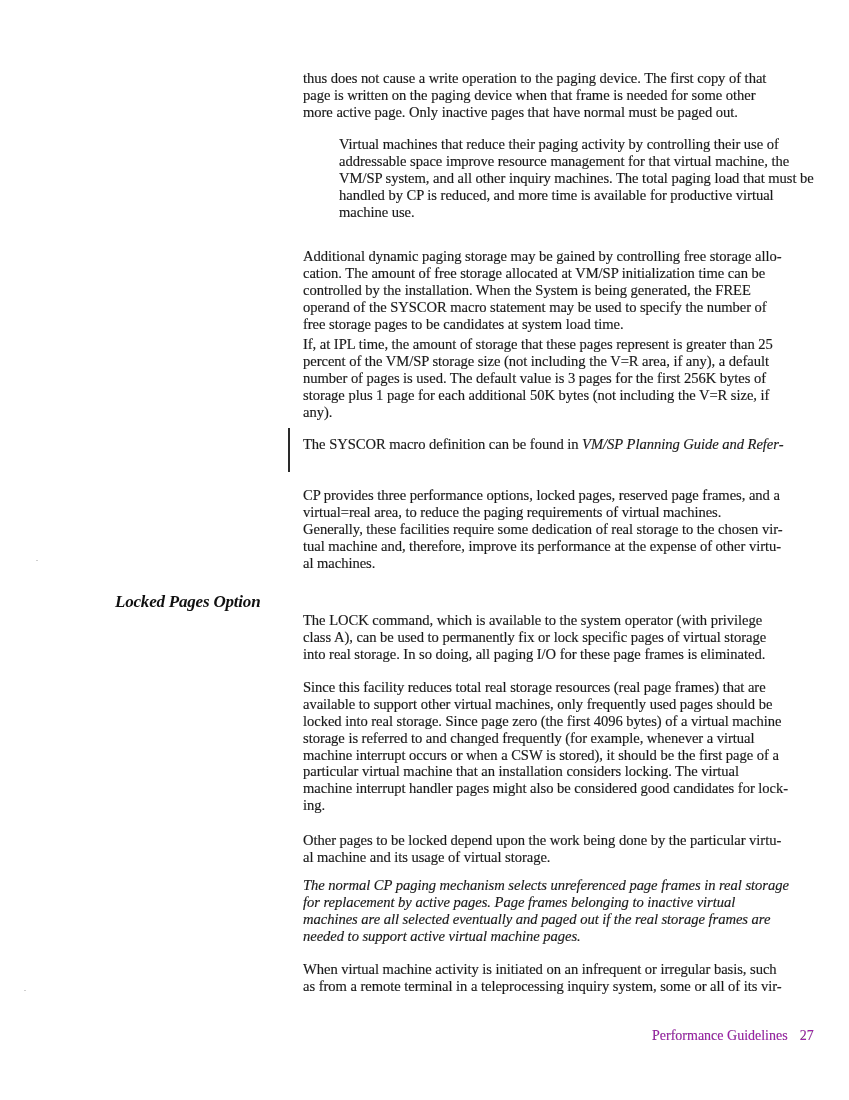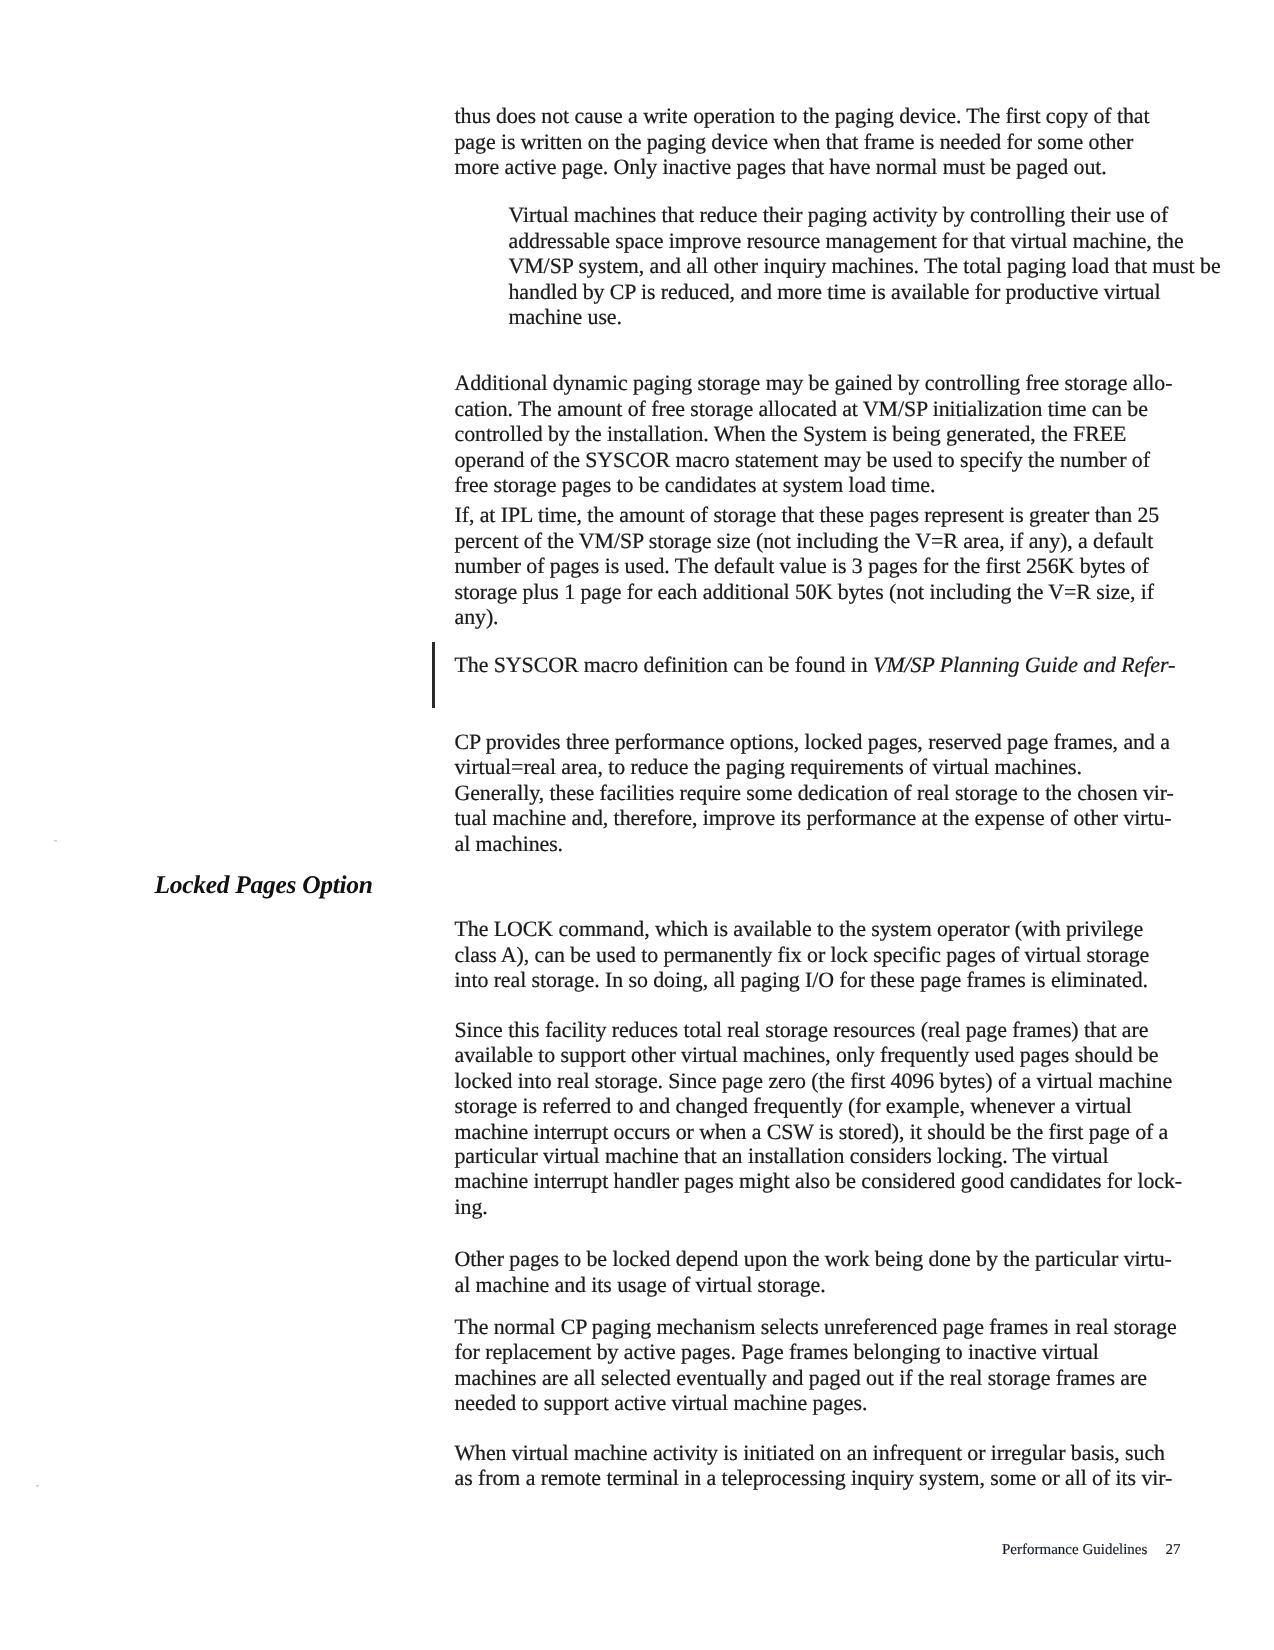--- a/index.html
+++ b/index.html
@@ -51,28 +51,28 @@
     }
     .section-heading {
       position: absolute;
       left: 103px;
       top: 580px;
       font-size: 17px;
       font-weight: bold;
       font-style: italic;
       color: #111;
       letter-spacing: -0.2px;
-      margin: 0;
+      margin: 12px;
     }
     .footer {
       position: absolute;
       top: 1028px;
-      left: 668px;
-      font-size: 10px;
-      color: #0f172a;
+      left: 652px;
+      font-size: 14px;
+      color: #a21caf;
       white-space: nowrap;
       -webkit-text-stroke: 0.1px #222;
     }
     .footer .page-num {
       display: inline-block;
       margin-left: 12px;
     }
     .speck {
       position: absolute;
       width: 2px; height: 1px;
@@ -162,21 +162,21 @@
     </p>
   </div>
 
   <div class="body-text" style="top:832px;">
     <p class="para">
       <span class="line">Other pages to be locked depend upon the work being done by the particular virtu-</span>
       <span class="line">al machine and its usage of virtual storage.</span>
     </p>
   </div>
 
-  <div class="body-text" style="top:877px;">
+  <div class="body-text" style="top:877px;font-style:italic;">
     <p class="para">
       <span class="line">The normal CP paging mechanism selects unreferenced page frames in real storage</span>
       <span class="line">for replacement by active pages.  Page frames belonging to inactive virtual</span>
       <span class="line">machines are all selected eventually and paged out if the real storage frames are</span>
       <span class="line">needed to support active virtual machine pages.</span>
     </p>
   </div>
 
   <div class="body-text" style="top:961px;">
     <p class="para">

